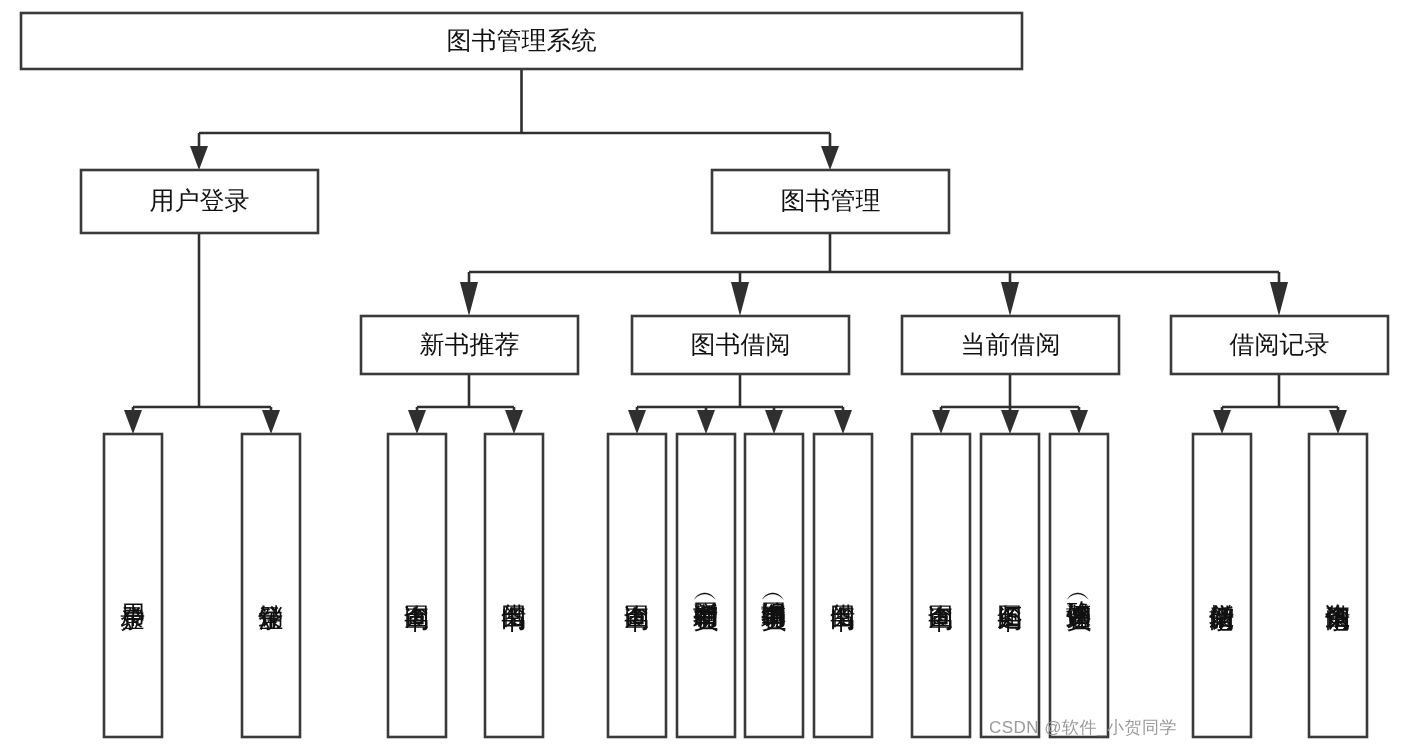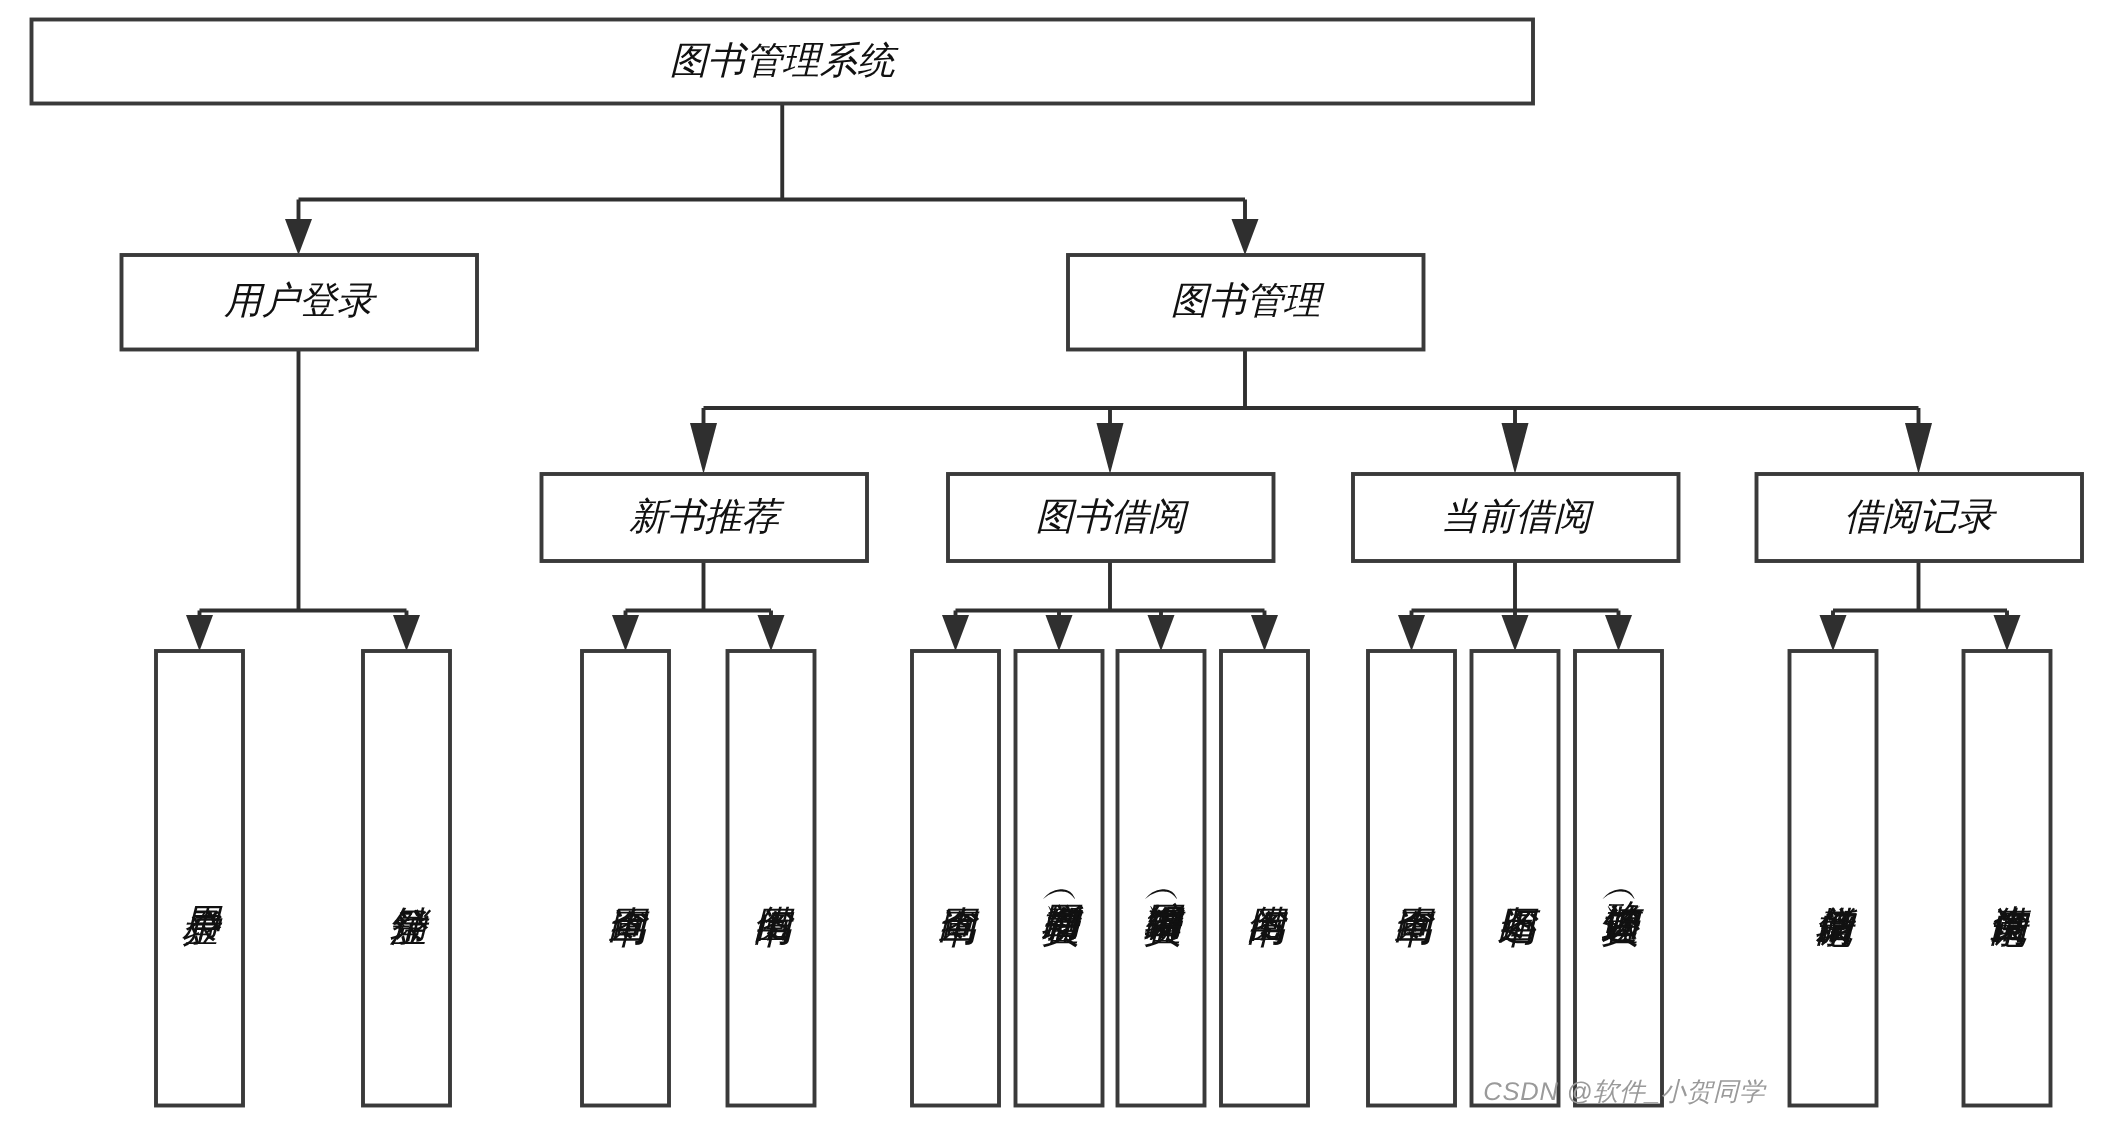--- a/index.html
+++ b/index.html
@@ -11,21 +11,20 @@
     width: 1405px;
     height: 747px;
     font-family: "Liberation Sans", "DejaVu Sans", sans-serif;
     overflow: hidden;
     position: relative;
   }
   #diagram-root {
     position: relative;
     width: 1191px;
     height: 747px;
-    font-style: italic;
   }
   svg.flow {
     position: absolute;
     left: 0;
     top: 0;
     width: 1405px;
     height: 747px;
     display: block;
   }
   .node-box {

